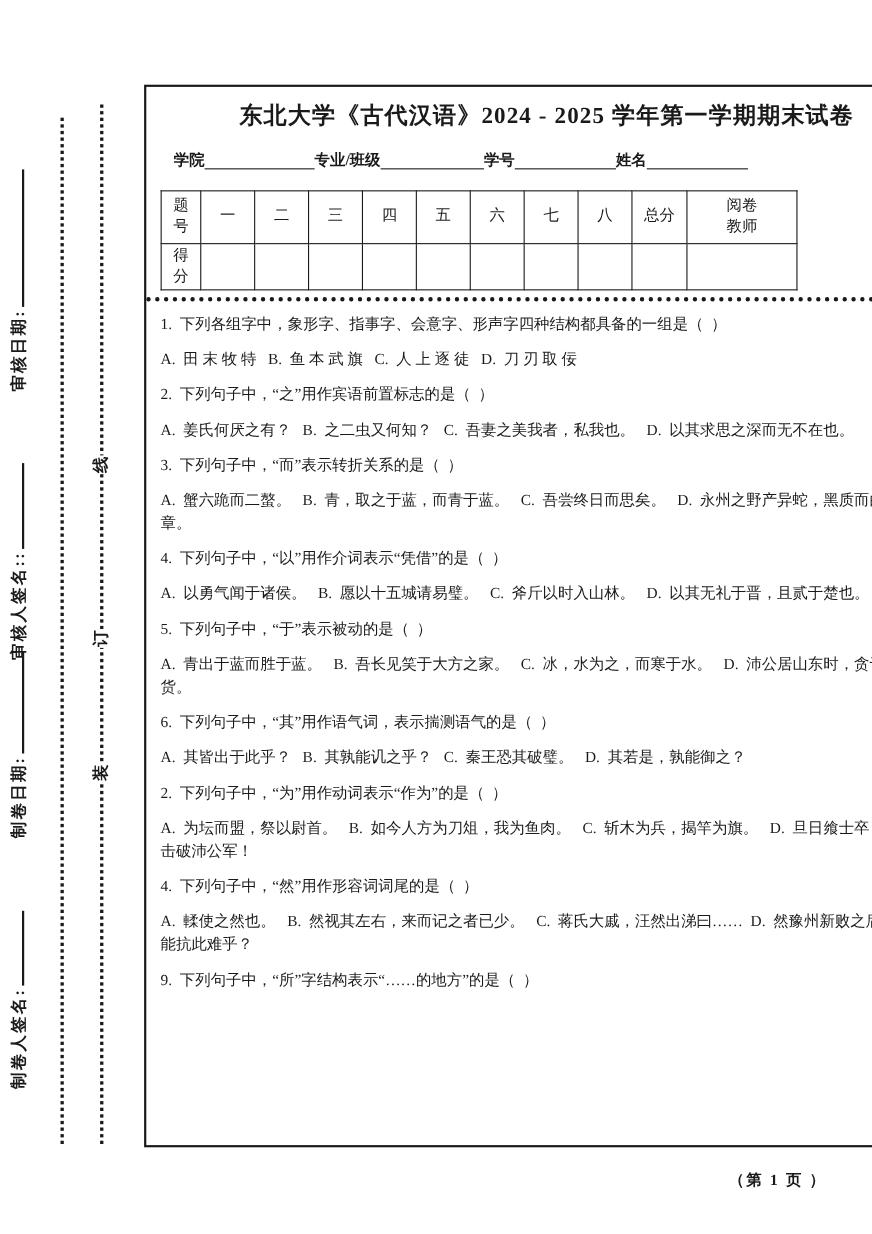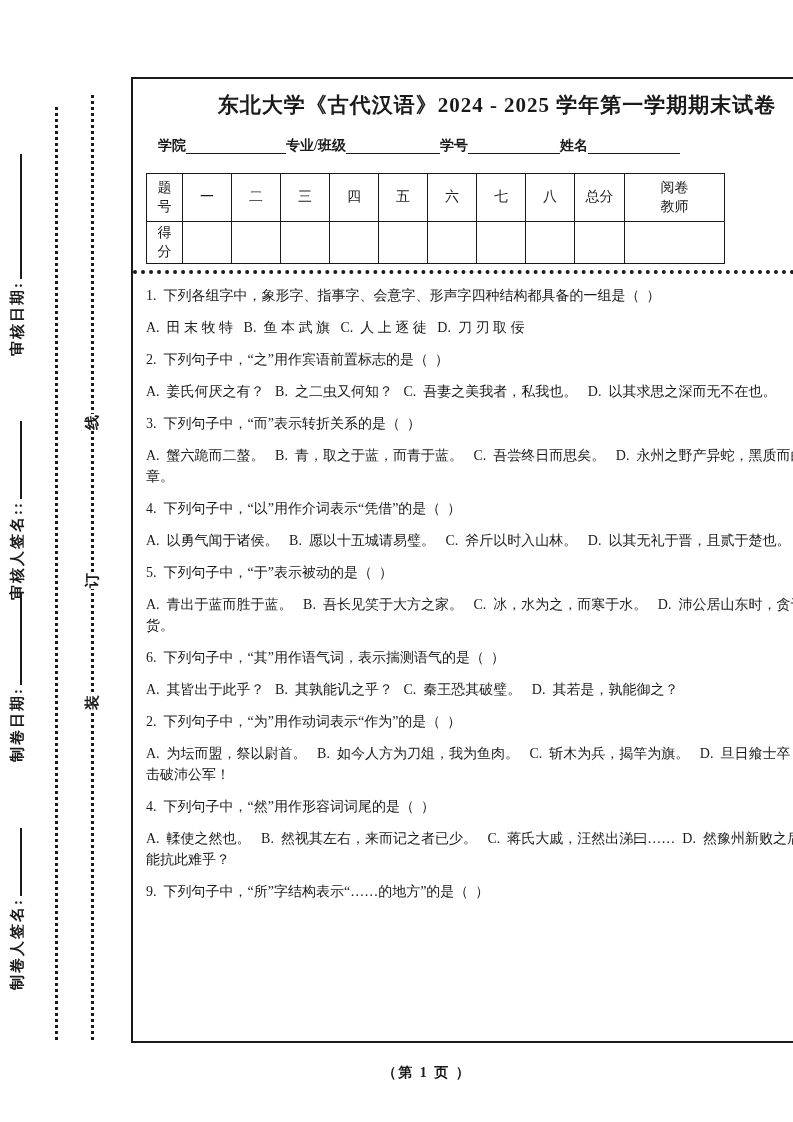--- a/index.html
+++ b/index.html
@@ -32,21 +32,21 @@
   .score-table{
     margin-top:18px;width:578px;border-collapse:collapse;table-layout:fixed;
     font-size:14px;text-align:center;
   }
   .score-table td{border:1.5px solid #1a1a1a;white-space:pre-line;line-height:1.35;padding:0;}
   .score-table tr.hdr td{height:47px;}
   .score-table tr.scr td{height:41px;}
   .dotted-sep{margin:6px -19px 0 -13px;height:0;border-top:4px dotted #1a1a1a;}
   .section{margin:22px 0 0 0;font-size:14px;line-height:1.5;white-space:pre-wrap;}
   .para{margin:11px 16px 0 0;font-size:14px;line-height:1.5;white-space:pre-wrap;}
-  .footer{position:absolute;left:120px;top:1064px;width:614px;text-align:center;
+  .footer{position:absolute;left:138px;top:1064px;width:614px;text-align:right;
           font-size:14px;font-weight:bold;letter-spacing:2px;}
 </style>
 </head>
 <body>
 
 <div class="rot-field" style="left:26px;top:336px;">
   <span>审核日期:</span><span class="blank" style="width:125px;"></span>
 </div>
 <div class="rot-field" style="left:26px;top:580px;">
   <span>审核人签名::</span><span class="blank" style="width:78px;"></span>

